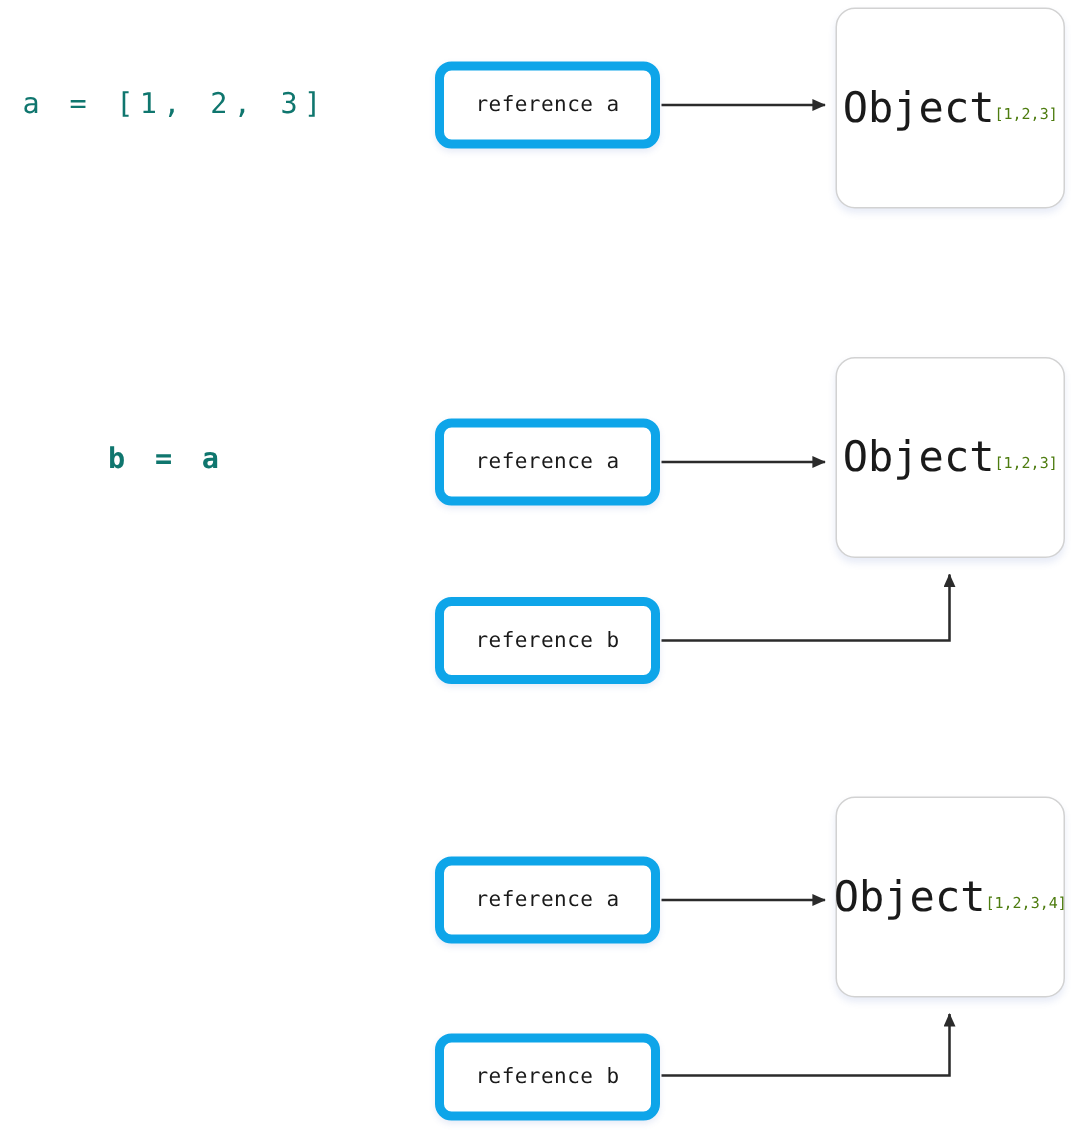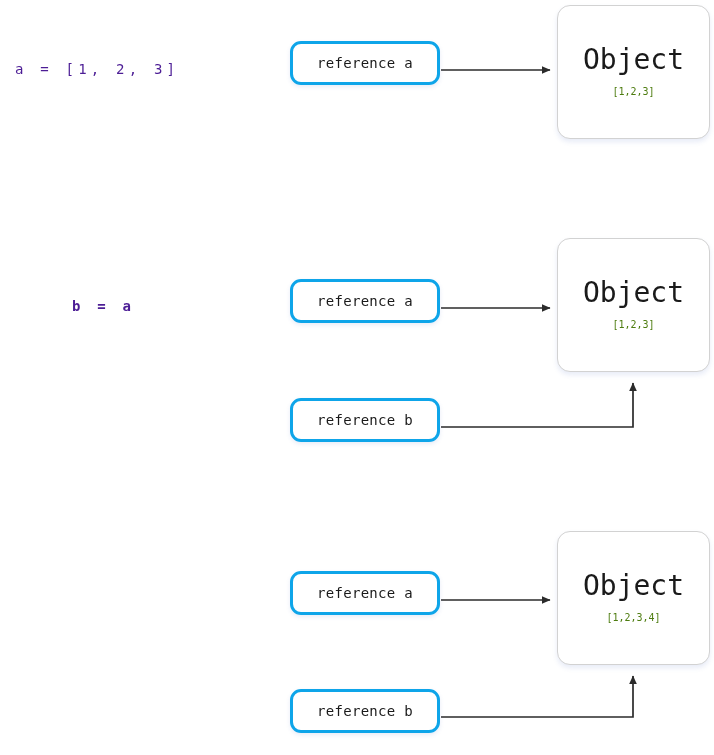--- a/index.html
+++ b/index.html
@@ -21,36 +21,36 @@
     left: 0;
     top: 0;
     width: 714px;
     height: 755px;
   }
 
   
   .code-label {
     position: absolute;
     font-family: "DejaVu Sans Mono", "Liberation Mono", monospace;
-    font-size: 14px;
+    font-size: 19px;
     line-height: 19px;
-    color: #4c1d95;
+    color: #0f766e;
     white-space: pre;
   }
   .code-label.wide { letter-spacing: 4.2px; }
   .code-label.tight { letter-spacing: 0px; }
 
   
   .ref-box {
     position: absolute;
     width: 150px;
-    height: 44px;
+    height: 58px;
     box-sizing: border-box;
     background: #ffffff;
-    border: 3px solid #0ea5e9;
+    border: 6px solid #0ea5e9;
     border-radius: 11px;
     box-shadow: 0 2px 4px rgba(80, 110, 190, 0.13);
     display: flex;
     align-items: center;
     justify-content: center;
   }
   .ref-box .ref-label {
     font-family: "DejaVu Sans Mono", "Liberation Mono", monospace;
     font-size: 14px;
     line-height: 14px;
@@ -63,21 +63,21 @@
   .obj-box {
     position: absolute;
     width: 153px;
     height: 134px;
     box-sizing: border-box;
     background: #ffffff;
     border: 1px solid #d2d2d2;
     border-radius: 13px;
     box-shadow: 0 3px 5px rgba(80, 110, 190, 0.13);
     display: flex;
-    flex-direction: column;
+    flex-direction: row;
     align-items: center;
     justify-content: center;
   }
   .obj-box .obj-title {
     font-family: "DejaVu Sans Mono", "Liberation Mono", monospace;
     font-size: 28px;
     line-height: 30px;
     color: #1a1a1a;
     letter-spacing: 0px;
     white-space: pre;

